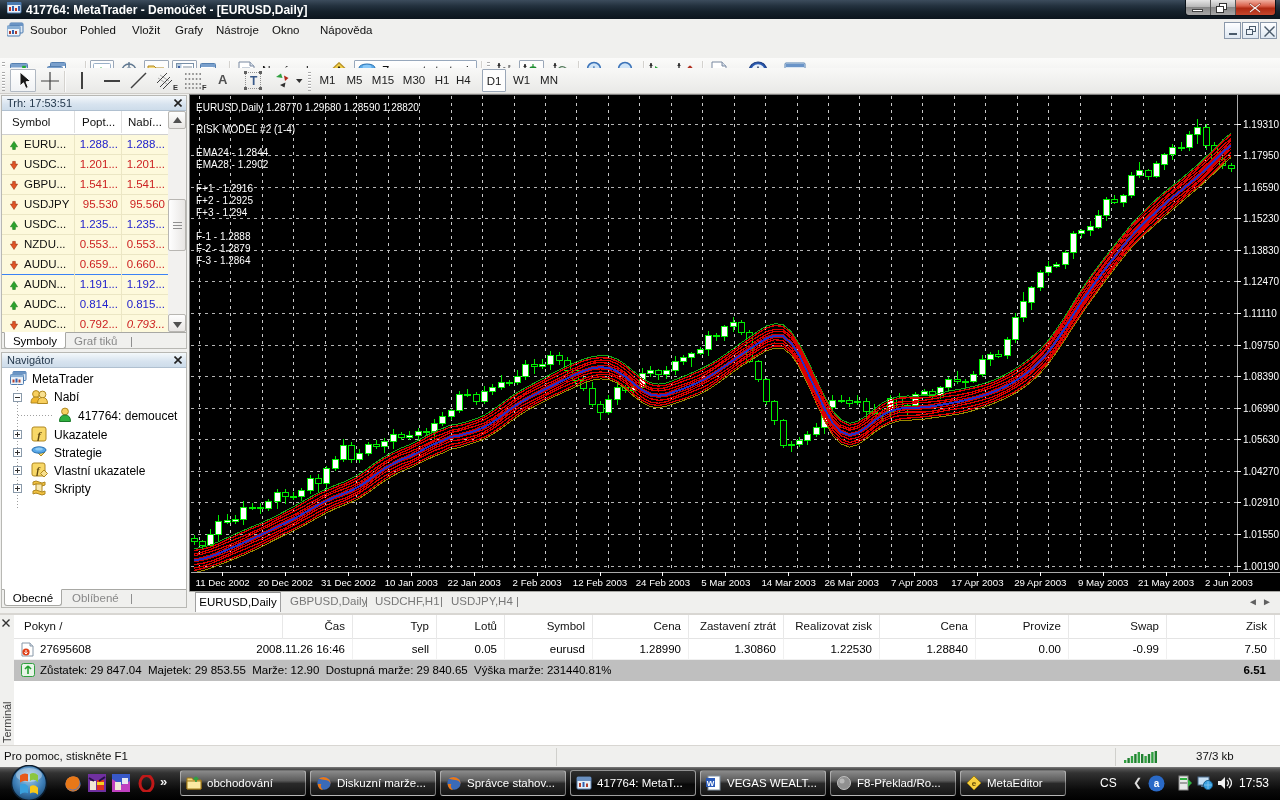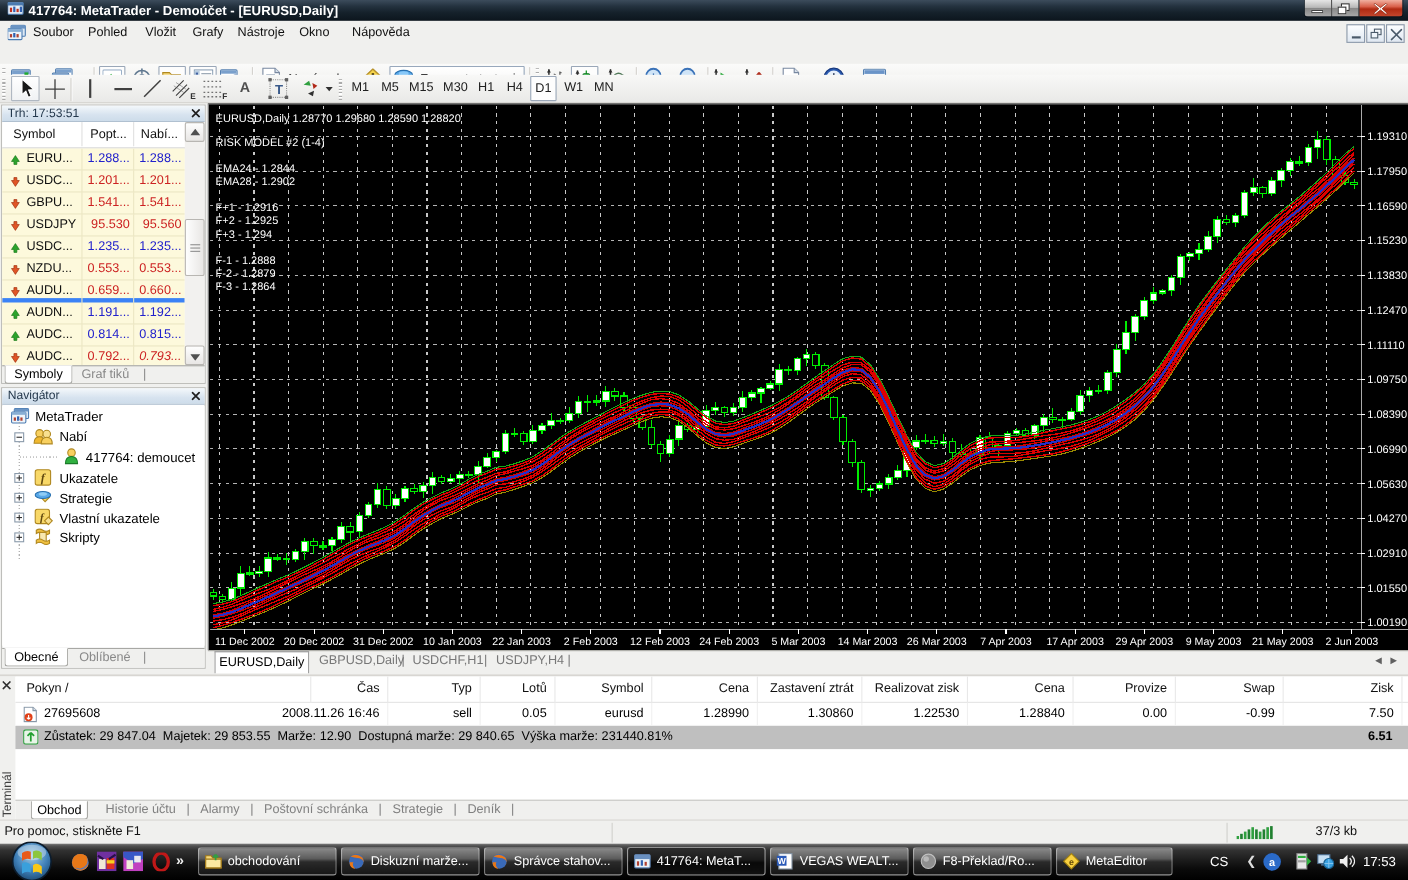--- a/index.html
+++ b/index.html
@@ -266,21 +266,21 @@
  <path d="M6 13 l5.5-2.5 l-1 5 z" fill="#303030"></path>
  <path d="M10 3.5 l4.5 2.5 l-3.5 3 z" fill="#b02818"></path>
  <path d="M22 7 l6.5 0 l-3.2 4 z" fill="#303030"></path>
 </svg>
 <div class="grip" style="left:308px;"></div>
 <div class="abs" style="left:315px;top:1px;width:25px;height:36px;text-align:center;font-size:11.5px;line-height:22px;color:#202020;">M1</div>
 <div class="abs" style="left:342px;top:1px;width:25px;height:23px;text-align:center;font-size:11.5px;line-height:22px;color:#202020;">M5</div>
 <div class="abs" style="left:368px;top:1px;width:30px;height:35px;text-align:center;font-size:11.5px;line-height:22px;color:#202020;">M15</div>
 <div class="abs" style="left:399px;top:1px;width:30px;height:23px;text-align:center;font-size:11.5px;line-height:22px;color:#202020;">M30</div>
 <div class="abs" style="left:430px;top:1px;width:24px;height:23px;text-align:center;font-size:11.5px;line-height:22px;color:#202020;">H1</div>
-<div class="abs" style="left:456px;top:1px;width:24px;height:23px;text-align:center;font-size:11.5px;line-height:22px;color:#202020;">H4</div>
+<div class="abs" style="left:456px;top:1px;width:24px;height:23px;text-align:left;font-size:11.5px;line-height:22px;color:#202020;">H4</div>
 <div class="abs" style="left:482px;top:1px;width:24px;height:23px;border:1px solid #9aa7b8;background:#fdfdfd;border-radius:1px;text-align:center;font-size:11.5px;line-height:22px;color:#202020;">D1</div>
 <div class="abs" style="left:509px;top:1px;width:25px;height:23px;text-align:center;font-size:11.5px;line-height:22px;color:#202020;">W1</div>
 <div class="abs" style="left:536px;top:1px;width:26px;height:23px;text-align:center;font-size:11.5px;line-height:22px;color:#202020;">MN</div>
 </div>
 <div class="abs" style="left:0;top:94px;width:1280px;height:519px;background:#f0f0ee;"></div>
 <div class="abs" style="left:1px;top:95px;width:186px;height:254px;border:1px solid #b8b8b4;background:#fff;">
 <div style="position:absolute;left:0;top:0;width:100%;height:15px;background:linear-gradient(180deg,#f4f8fb 0%,#d7e3ef 60%,#cddcea 100%);border-bottom:1px solid #b0c0d0;">
  <div style="position:absolute;left:5px;top:1px;font-size:11px;color:#24384c;">Trh: 17:53:51</div>
  <svg style="position:absolute;right:4px;top:3px" width="8" height="8" viewBox="0 0 8 8">
         <path d="M0.5 0.5 L7.5 7.5 M7.5 0.5 L0.5 7.5" stroke="#202020" stroke-width="1.6"></path>
@@ -348,21 +348,21 @@
 <div style="position:absolute;left:0;top:100px;width:166px;height:20px;border-bottom:1px solid #ebe6c4;">
   <svg style="position:absolute;left:4px;top:3px" width="16" height="14" viewBox="0 0 18 14">
           <path d="M5 6 L9 12 L13 6 h-2.5 v-3 h-3 v3 z" fill="#e05526" stroke="#a03010" stroke-width="0.7"></path>
         </svg>
   <div style="position:absolute;left:22px;top:3px;font-size:11.5px;color:#101010;">NZDU...</div>
   <div style="position:absolute;left:0px;top:3px;width:116px;text-align:right;font-size:11.5px;color:#cc2222;">0.553...</div>
   <div style="position:absolute;left:50px;top:3px;width:113px;text-align:right;font-size:11.5px;color:#cc2222;">0.553...</div>
   <div style="position:absolute;left:72px;top:0;width:1px;height:20px;background:#ebe6c4;"></div>
   <div style="position:absolute;left:119px;top:0;width:1px;height:20px;background:#ebe6c4;"></div>
 </div>
-<div style="position:absolute;left:0;top:120px;width:166px;height:20px;border-bottom:4px solid #3b82f6;">
+<div style="position:absolute;left:0;top:120px;width:166px;height:20px;border-bottom:1px solid #3b82f6;">
   <svg style="position:absolute;left:4px;top:3px" width="16" height="14" viewBox="0 0 18 14">
           <path d="M5 6 L9 12 L13 6 h-2.5 v-3 h-3 v3 z" fill="#e05526" stroke="#a03010" stroke-width="0.7"></path>
         </svg>
   <div style="position:absolute;left:22px;top:3px;font-size:11.5px;color:#101010;">AUDU...</div>
   <div style="position:absolute;left:0px;top:3px;width:116px;text-align:right;font-size:11.5px;color:#cc2222;">0.659...</div>
   <div style="position:absolute;left:50px;top:3px;width:113px;text-align:right;font-size:11.5px;color:#cc2222;">0.660...</div>
   <div style="position:absolute;left:72px;top:0;width:1px;height:20px;background:#ebe6c4;"></div>
   <div style="position:absolute;left:119px;top:0;width:1px;height:20px;background:#ebe6c4;"></div>
 </div>
 <div style="position:absolute;left:0;top:140px;width:166px;height:20px;border-bottom:1px solid #ebe6c4;">
@@ -965,24 +965,20 @@
 <div style="position:absolute;left:1260px;top:0px;width:1px;height:21px;background:#f0f0f0;"></div>
 </div>
 <div style="position:absolute;left:14px;top:45px;width:1266px;height:21px;background:#bfbfbf;">
  <svg style="position:absolute;left:7px;top:3px" width="14" height="14" viewBox="0 0 14 14">
   <rect x="0.5" y="0.5" width="13" height="13" rx="2" fill="#e8f4e8" stroke="#30a040"></rect>
   <path d="M7 3 v8 M7 3 l-3 3 M7 3 l3 3" stroke="#22a030" stroke-width="1.6" fill="none"></path>
  </svg>
  <div style="position:absolute;left:26px;top:4px;font-size:11.5px;font-weight:normal;color:#000;">Zůstatek: 29 847.04&nbsp;&nbsp;Majetek: 29 853.55&nbsp;&nbsp;Marže: 12.90&nbsp;&nbsp;Dostupná marže: 29 840.65&nbsp;&nbsp;Výška marže: 231440.81%</div>
  <div style="position:absolute;left:1152px;top:4px;width:100px;text-align:right;font-size:11.5px;font-weight:bold;color:#000;">6.51</div>
 </div>
-<div style="position:absolute;left:14px;top:112px;width:1266px;height:20px;background:#f0f0ee;border-top:1px solid #c8c8c4;">
- <div style="position:absolute;left:14px;top:0px;width:52px;height:17px;background:#fff;border:1px solid #a8a8a4;border-top:1px solid #fff;border-radius:0 0 3px 3px;text-align:center;font-size:11.5px;color:#000;line-height:16px;">Obchod</div>
- <div style="position:absolute;left:82px;top:2px;font-size:11.5px;color:#808080;">Historie účtu&nbsp;&nbsp;&nbsp;|&nbsp;&nbsp;&nbsp;Alarmy&nbsp;&nbsp;&nbsp;|&nbsp;&nbsp;&nbsp;Poštovní schránka&nbsp;&nbsp;&nbsp;|&nbsp;&nbsp;&nbsp;Strategie&nbsp;&nbsp;&nbsp;|&nbsp;&nbsp;&nbsp;Deník&nbsp;&nbsp;&nbsp;|</div>
-</div>
 </div>
 <div class="abs" style="left:0;top:745px;width:1280px;height:22px;background:#f0f0ee;border-top:1px solid #d8d6d2;">
  <div style="position:absolute;left:4px;top:4px;font-size:11.5px;color:#101010;">Pro pomoc, stiskněte F1</div>
  <div style="position:absolute;left:556px;top:2px;width:1px;height:18px;background:#d0d0cc;"></div>
  <div style="position:absolute;left:564px;top:4px;font-size:11.5px;color:#101010;margin-top:36px;">Default</div>
  <div style="position:absolute;left:1115px;top:2px;width:1px;height:18px;background:#d0d0cc;"></div>
  <svg style="position:absolute;left:1124px;top:5px" width="34" height="12" viewBox="0 0 34 12">
 <rect x="0.0" y="9" width="2.4" height="3" fill="#30a040"></rect>
 <rect x="3.4" y="7" width="2.4" height="5" fill="#208030"></rect>
 <rect x="6.8" y="5" width="2.4" height="7" fill="#30a040"></rect>

